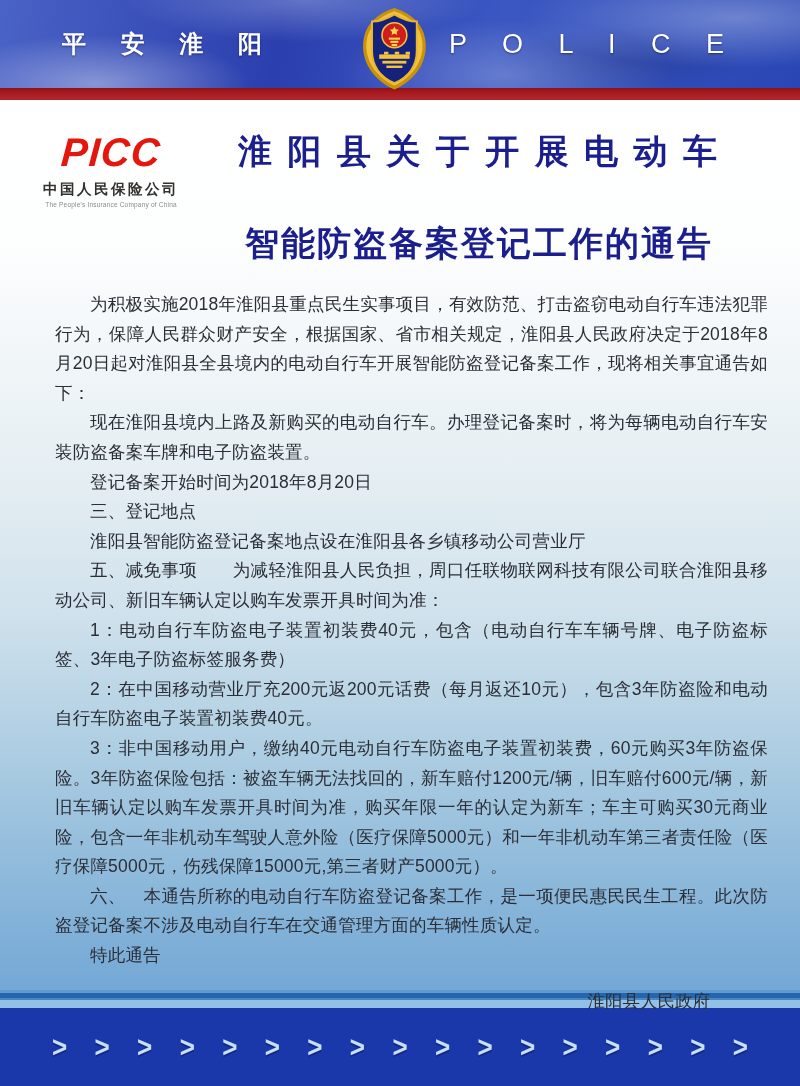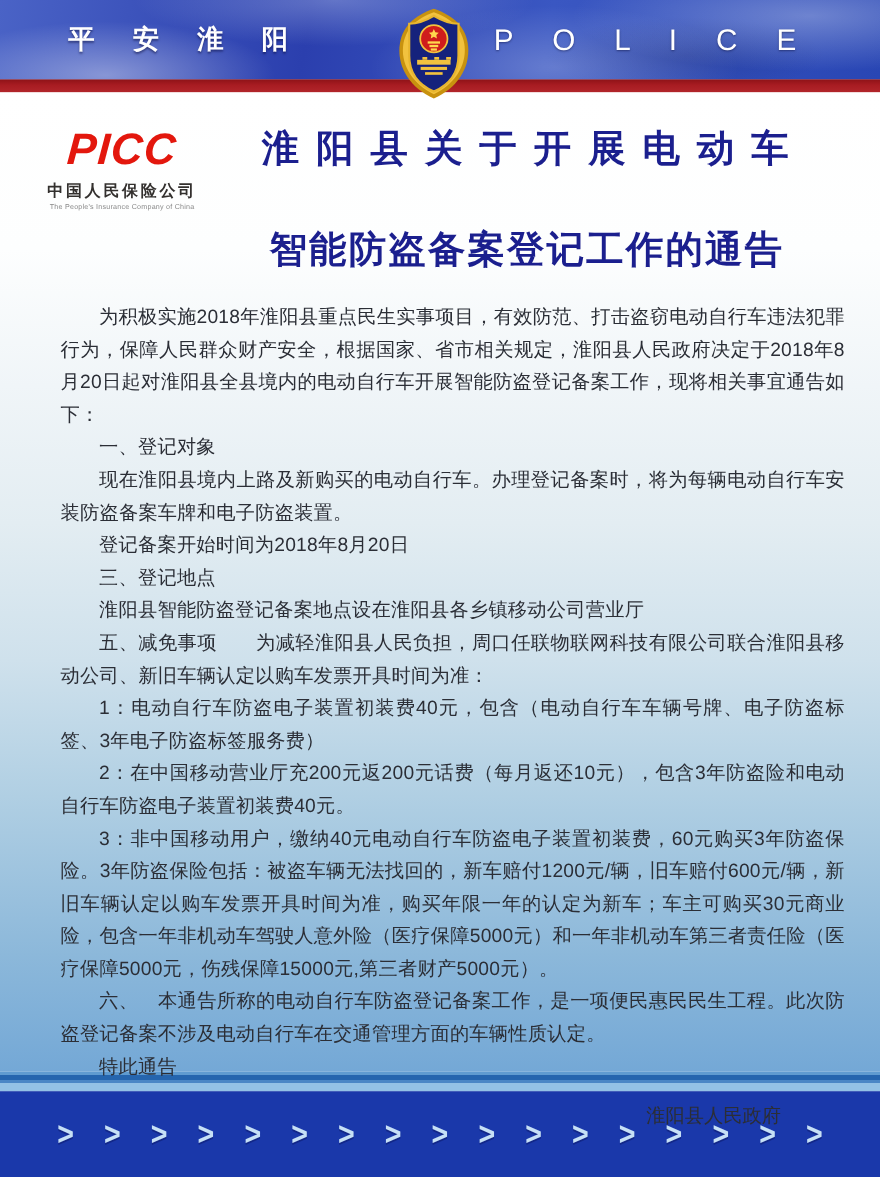--- a/index.html
+++ b/index.html
@@ -1,21 +1,21 @@
 <!DOCTYPE html>
 <html><head>
 <meta charset="utf-8">
 <style>
   * { margin:0; padding:0; box-sizing:border-box; }
   html,body { font-family:"Liberation Sans","DejaVu Sans",sans-serif; }
   .poster { width:800px; height:1086px; position:relative; overflow:hidden; background:#fff; }
 
   
   .banner {
-    height:72px; position:relative;
+    height:88px; position:relative;
     display:flex; align-items:center; justify-content:space-between;
     padding:0 62px;
     background:
       radial-gradient(ellipse 220px 70px at 12% 95%, rgba(255,255,255,.38), rgba(255,255,255,0) 70%),
       radial-gradient(ellipse 260px 60px at 38% 0%, rgba(225,236,255,.30), rgba(255,255,255,0) 70%),
       radial-gradient(ellipse 240px 80px at 63% 85%, rgba(255,255,255,.22), rgba(255,255,255,0) 70%),
       radial-gradient(ellipse 300px 70px at 92% 20%, rgba(235,243,255,.34), rgba(255,255,255,0) 72%),
       radial-gradient(ellipse 180px 50px at 78% 70%, rgba(20,30,90,.25), rgba(20,30,90,0) 70%),
       linear-gradient(100deg,#4a63c6 0%,#2b3fae 35%,#3a57c2 62%,#2946b4 100%);
   }
@@ -114,21 +114,20 @@
         <div class="logo-en">The People's Insurance Company of China</div>
       </div>
       <h1 class="title">
         <span class="t1">淮 阳 县 关 于 开 展 电 动 车</span>
         <span class="t2">智能防盗备案登记工作的通告</span>
       </h1>
     </div>
 
     <div class="paragraphs">
         <p class="para">为积极实施2018年淮阳县重点民生实事项目，有效防范、打击盗窃电动自行车违法犯罪行为，保障人民群众财产安全，根据国家、省市相关规定，淮阳县人民政府决定于2018年8月20日起对淮阳县全县境内的电动自行车开展智能防盗登记备案工作，现将相关事宜通告如下：</p>
-        <p class="para">一、登记对象</p>
         <p class="para">现在淮阳县境内上路及新购买的电动自行车。办理登记备案时，将为每辆电动自行车安装防盗备案车牌和电子防盗装置。</p>
         <p class="para">登记备案开始时间为2018年8月20日</p>
         <p class="para">三、登记地点</p>
         <p class="para">淮阳县智能防盗登记备案地点设在淮阳县各乡镇移动公司营业厅</p>
         <p class="para">五、减免事项　　为减轻淮阳县人民负担，周口任联物联网科技有限公司联合淮阳县移动公司、新旧车辆认定以购车发票开具时间为准：</p>
         <p class="para">1：电动自行车防盗电子装置初装费40元，包含（电动自行车车辆号牌、电子防盗标签、3年电子防盗标签服务费）</p>
         <p class="para">2：在中国移动营业厅充200元返200元话费（每月返还10元），包含3年防盗险和电动自行车防盗电子装置初装费40元。</p>
         <p class="para">3：非中国移动用户，缴纳40元电动自行车防盗电子装置初装费，60元购买3年防盗保险。3年防盗保险包括：被盗车辆无法找回的，新车赔付1200元/辆，旧车赔付600元/辆，新旧车辆认定以购车发票开具时间为准，购买年限一年的认定为新车；车主可购买30元商业险，包含一年非机动车驾驶人意外险（医疗保障5000元）和一年非机动车第三者责任险（医疗保障5000元，伤残保障15000元,第三者财产5000元）。</p>
         <p class="para">六、　本通告所称的电动自行车防盗登记备案工作，是一项便民惠民民生工程。此次防盗登记备案不涉及电动自行车在交通管理方面的车辆性质认定。</p>
         <p class="para">特此通告</p>

